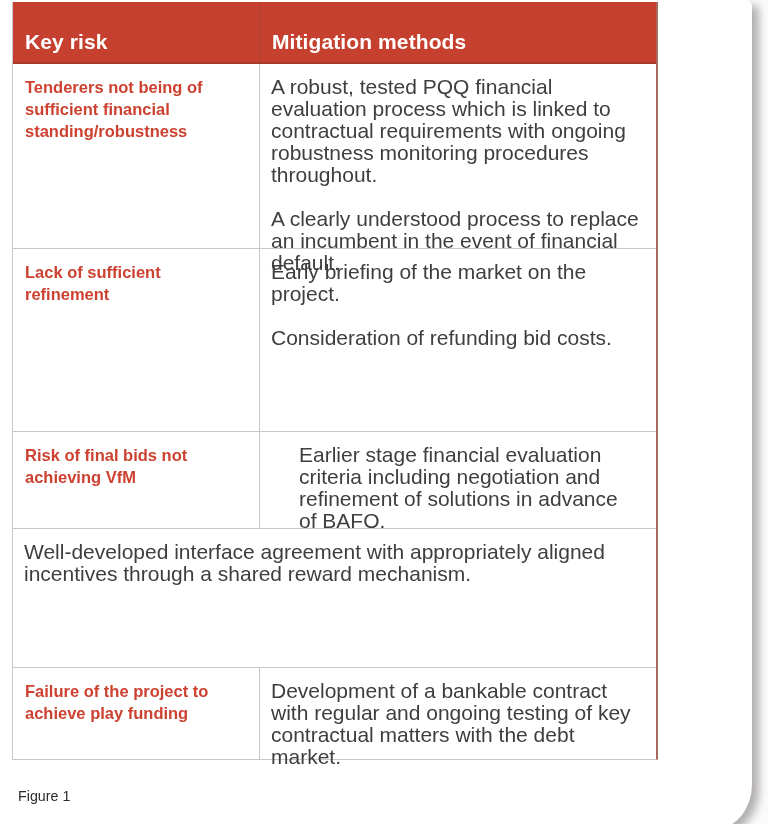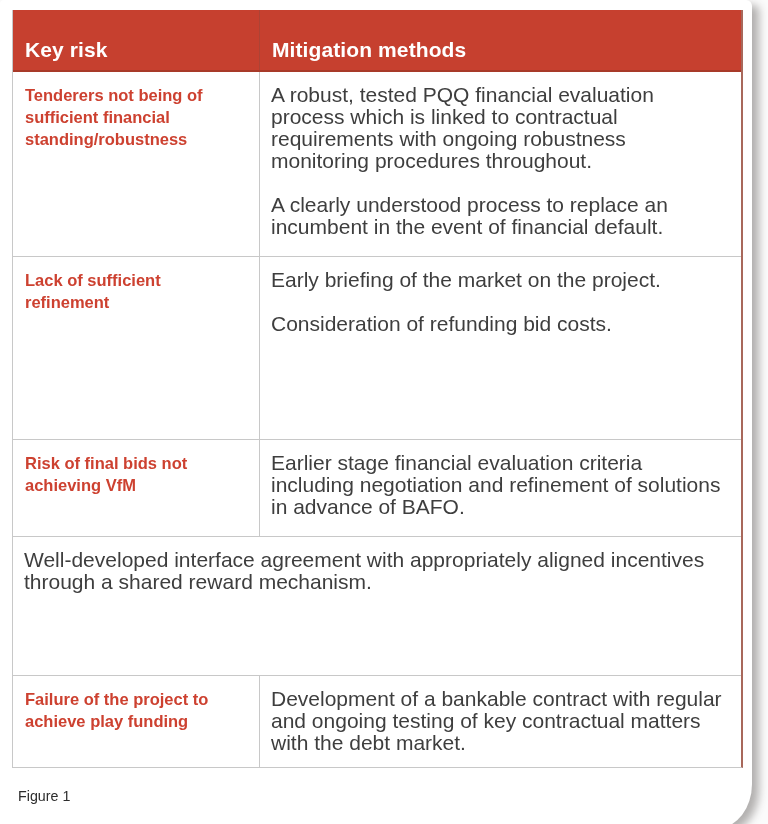--- a/index.html
+++ b/index.html
@@ -14,22 +14,22 @@
     position: absolute;
     left: 0; top: 0;
     width: 752px; height: 828px;
     background: #ffffff;
     border-radius: 4px 6px 34px 0;
     border-bottom-right-radius: 34px 44px;
     box-shadow: 7px 5px 9px rgba(60,55,52,0.38);
   }
   .rm-table {
     position: absolute;
-    left: 12px; top: 10px;
-    width: 731px;
+    left: 12px; top: 2px;
+    width: 646px;
     border-left: 1px solid #c8c8c8;
     border-right: 2px solid #a8685b;
     border-bottom: 1px solid #c8c8c8;
     background: #ffffff;
   }
   .thead {
     display: flex;
     height: 62px;
     background: #c6402f;
     border-bottom: 2px solid #a83a29;
@@ -46,21 +46,21 @@
   .th.col1 { width: 247px; border-right: 1px solid #ad4335; }
   .th.col2 { flex: 1; }
   .trow {
     display: flex;
     border-bottom: 1px solid #c8c8c8;
     background: #ffffff;
   }
   .trow:last-child { border-bottom: none; }
   .r1 { height: 185px; }
   .r2 { height: 183px; }
-  .r3 { height: 97px; }
+  .r3 { height: 97px; gap: 28px; }
   .r4 { height: 139px; }
   .r5 { height: 91px; }
   .td { padding: 12px 26px 0 12px; }
   .td.risk {
     width: 247px;
     border-right: 1px solid #c8c8c8;
     color: #cd4130;
     font-weight: bold;
     font-size: 16.5px;
     line-height: 22px;

